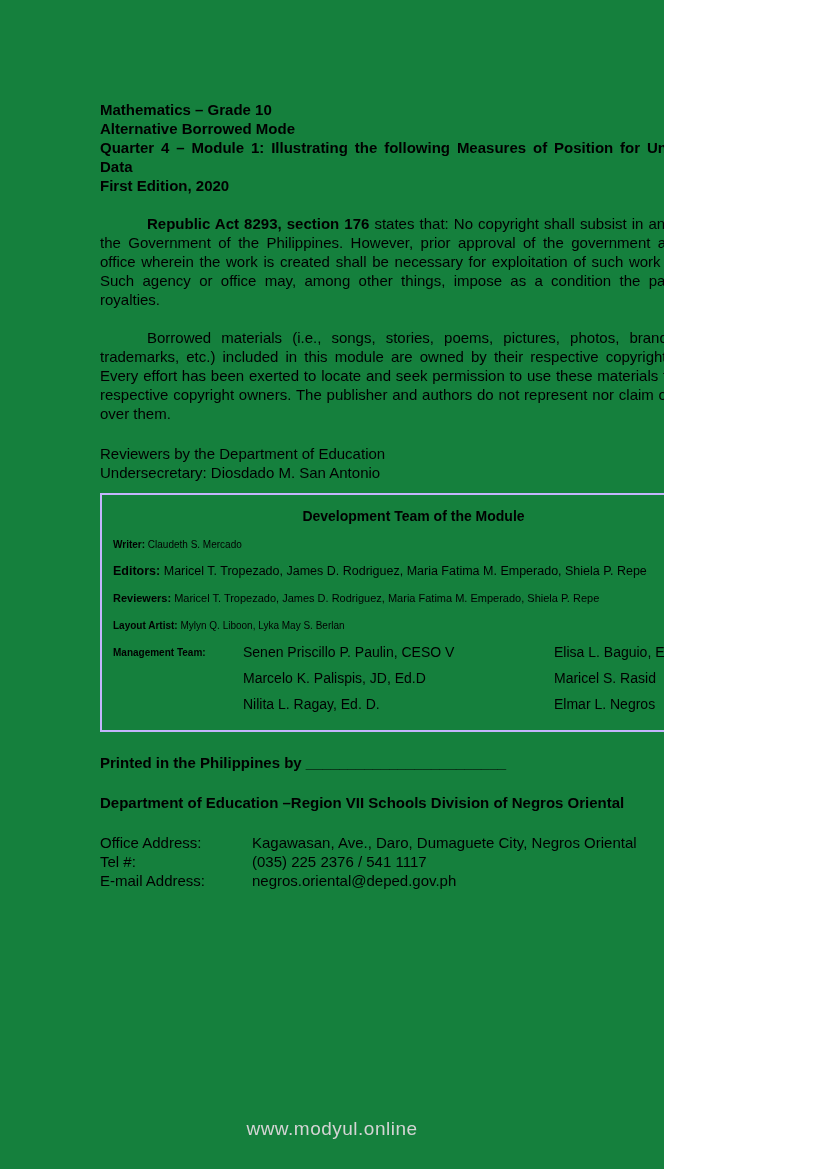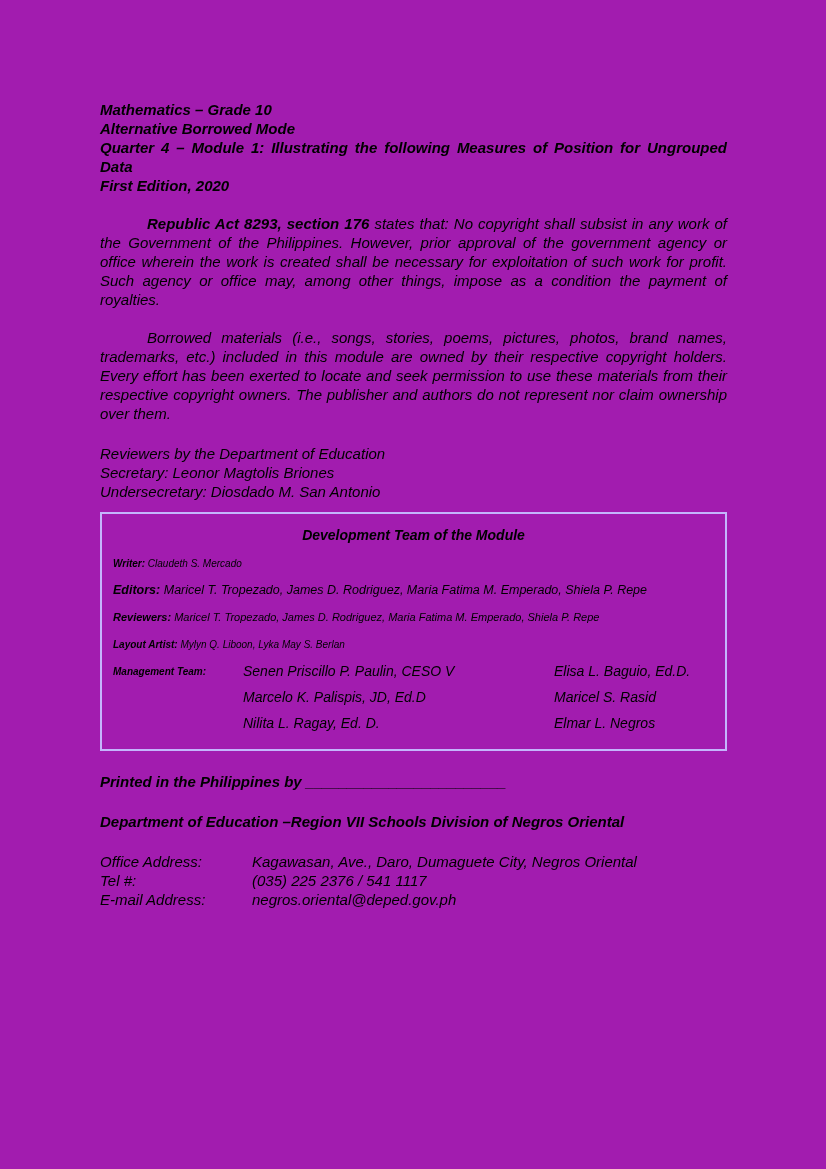--- a/index.html
+++ b/index.html
@@ -1,24 +1,23 @@
 <!DOCTYPE html>
 <html><head>
 <meta charset="utf-8">
 <style>
   html, body { margin: 0; padding: 0; background: #ffffff; }
   .page {
     position: relative;
-    width: 826px;
+    width: 664px;
     height: 1169px;
-    background: #a21caf;
+    background: #15803d;
     color: #000000;
     font-family: "Liberation Sans", sans-serif;
     overflow: hidden;
-    font-style: italic;
   }
   .content {
     position: absolute;
     left: 100px;
     top: 100px;
     width: 627px;
   }
   .doc-header {
     font-weight: bold;
     font-size: 15px;
@@ -121,21 +120,20 @@
       <div class="justify">Quarter 4 – Module 1: Illustrating the following Measures of Position for Ungrouped Data</div>
       <div class="hline">First Edition, 2020</div>
     </div>
 
     <p class="body-par"><b>Republic Act 8293, section 176</b><span> states that: No copyright shall subsist in any work of the Government of the Philippines. However, prior approval of the government agency or office wherein the work is created shall be necessary for exploitation of such work for profit. Such agency or office may, among other things, impose as a condition the payment of royalties.</span></p>
 
     <p class="body-par">Borrowed materials (i.e., songs, stories, poems, pictures, photos, brand names, trademarks, etc.) included in this module are owned by their respective copyright holders. Every effort has been exerted to locate and seek permission to use these materials from their respective copyright owners. The publisher and authors do not represent nor claim ownership over them.</p>
 
     <div class="publisher">
       <div>Reviewers by the Department of Education</div>
-      <div>Secretary: Leonor Magtolis Briones</div>
       <div>Undersecretary: Diosdado M. San Antonio</div>
     </div>
 
     <div class="team-box">
       <div class="team-title">Development Team of the Module</div>
 
       <div class="team-row">
         <span class="lbl">Writer:</span>
         <span>Claudeth S. Mercado</span>
       </div>
@@ -188,13 +186,14 @@
         <div>(035) 225 2376 / 541 1117</div>
       </div>
       <div class="contact-row">
         <div class="contact-label">E-mail Address:</div>
         <div>negros.oriental@deped.gov.ph</div>
       </div>
     </div>
 
   </div>
 
+  <div class="watermark">www.modyul.online</div>
 </div>
 
 </body></html>

